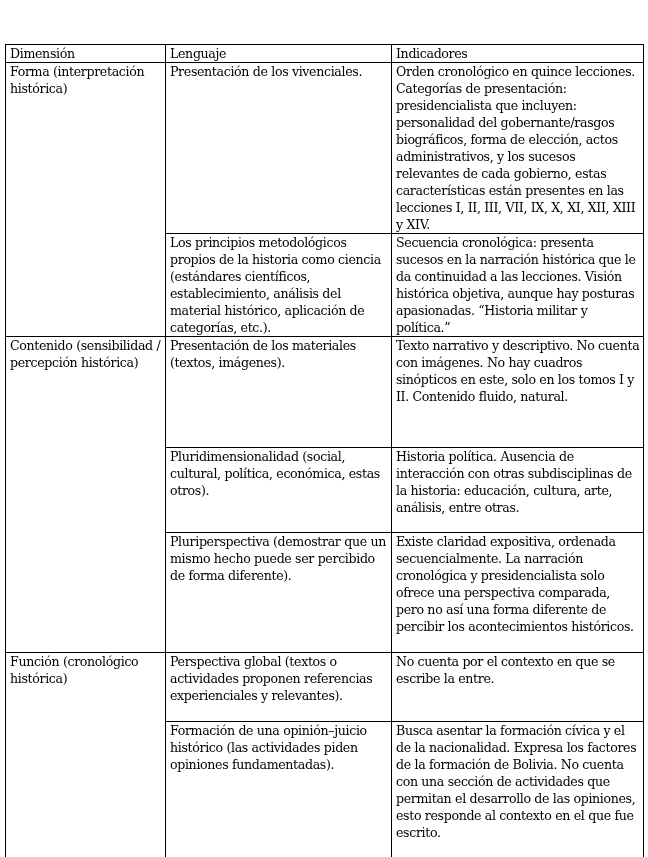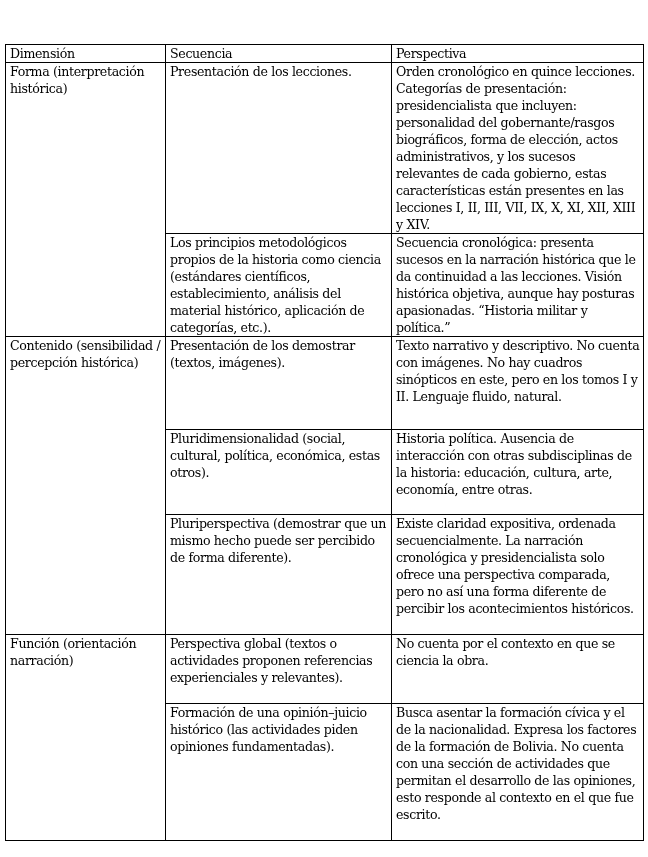--- a/index.html
+++ b/index.html
@@ -32,52 +32,52 @@
 <div class="page">
   <table>
     <colgroup>
         <col class="c1">
         <col class="c2">
         <col class="c3">
       </colgroup>
     <tbody>
         <tr class="head">
       <td>Dimensión</td>
-      <td>Secuencia</td>
-      <td>Perspectiva</td>
+      <td>Lenguaje</td>
+      <td>Indicadores</td>
     </tr>
 
     <tr style="height:159px">
       <td rowspan="2">Forma (interpretación histórica)</td>
-      <td>Presentación de los lecciones.</td>
+      <td>Presentación de los vivenciales.</td>
       <td>Orden cronológico en quince lecciones. Categorías de presentación: presidencialista que incluyen: personalidad del gobernante/rasgos biográficos, forma de elección, actos administrativos, y los sucesos relevantes de cada gobierno, estas características están presentes en las lecciones I, II, III, VII, IX, X, XI, XII, XIII y XIV.</td>
     </tr>
     <tr style="height:96px">
       <td>Los principios metodológicos propios de la historia como ciencia (estándares científicos, establecimiento, análisis del material histórico, aplicación de categorías, etc.).</td>
       <td>Secuencia cronológica: presenta sucesos en la narración histórica que le da continuidad a las lecciones. Visión histórica objetiva, aunque hay posturas apasionadas. “Historia militar y política.”</td>
     </tr>
 
-    <tr style="height:93px">
+    <tr style="height:111px">
       <td rowspan="3">Contenido (sensibilidad / percepción histórica)</td>
-      <td>Presentación de los demostrar (textos, imágenes).</td>
-      <td>Texto narrativo y descriptivo. No cuenta con imágenes. No hay cuadros sinópticos en este, pero en los tomos I y II. Lenguaje fluido, natural.</td>
+      <td>Presentación de los materiales (textos, imágenes).</td>
+      <td>Texto narrativo y descriptivo. No cuenta con imágenes. No hay cuadros sinópticos en este, solo en los tomos I y II. Contenido fluido, natural.</td>
     </tr>
     <tr style="height:85px">
       <td>Pluridimensionalidad (social, cultural, política, económica, estas otros).</td>
-      <td>Historia política. Ausencia de interacción con otras subdisciplinas de la historia: educación, cultura, arte, economía, entre otras.</td>
+      <td>Historia política. Ausencia de interacción con otras subdisciplinas de la historia: educación, cultura, arte, análisis, entre otras.</td>
     </tr>
     <tr style="height:120px">
       <td>Pluriperspectiva (demostrar que un mismo hecho puede ser percibido de forma diferente).</td>
       <td>Existe claridad expositiva, ordenada secuencialmente. La narración cronológica y presidencialista solo ofrece una perspectiva comparada, pero no así una forma diferente de percibir los acontecimientos históricos.</td>
     </tr>
 
     <tr style="height:69px">
-      <td rowspan="2">Función (orientación narración)</td>
+      <td rowspan="2">Función (cronológico histórica)</td>
       <td>Perspectiva global (textos o actividades proponen referencias experienciales y relevantes).</td>
-      <td>No cuenta por el contexto en que se ciencia la obra.</td>
+      <td>No cuenta por el contexto en que se escribe la entre.</td>
     </tr>
     <tr style="height:137px">
       <td>Formación de una opinión–juicio histórico (las actividades piden opiniones fundamentadas).</td>
       <td>Busca asentar la formación cívica y el de la nacionalidad. Expresa los factores de la formación de Bolivia. No cuenta con una sección de actividades que permitan el desarrollo de las opiniones, esto responde al contexto en el que fue escrito.</td>
     </tr>
   </tbody>
     </table>
 </div>
 
 </body></html>

